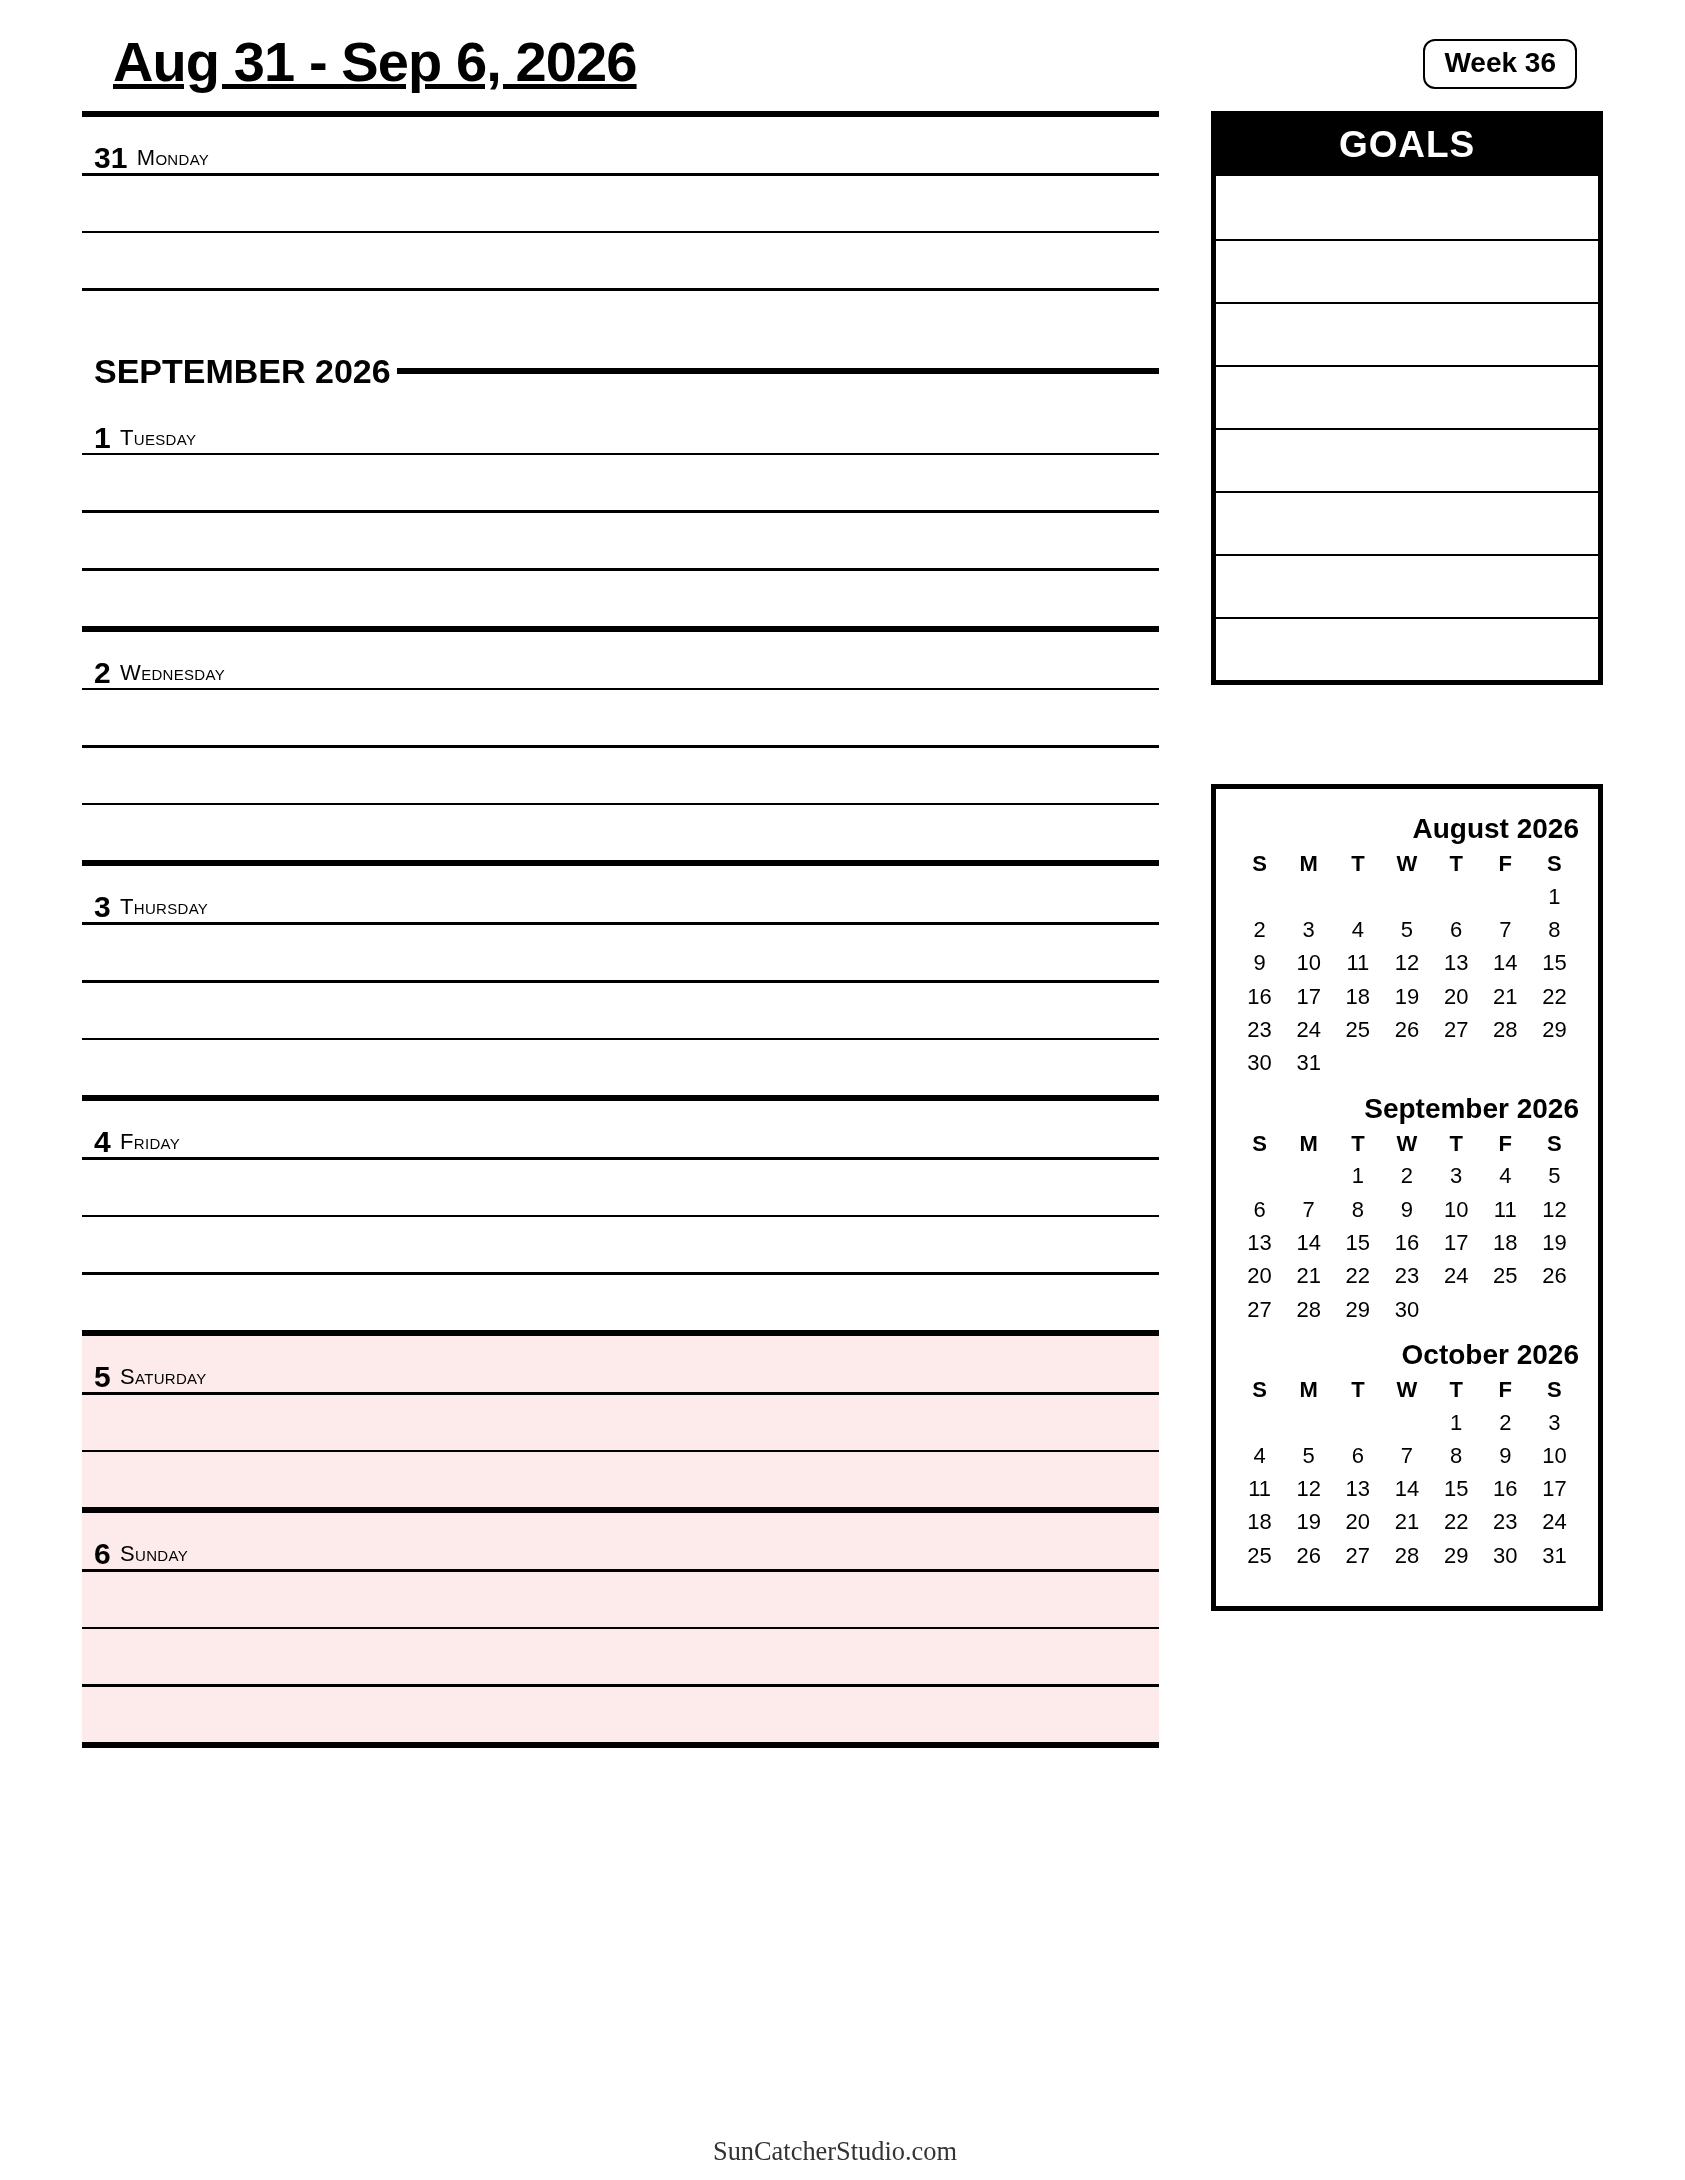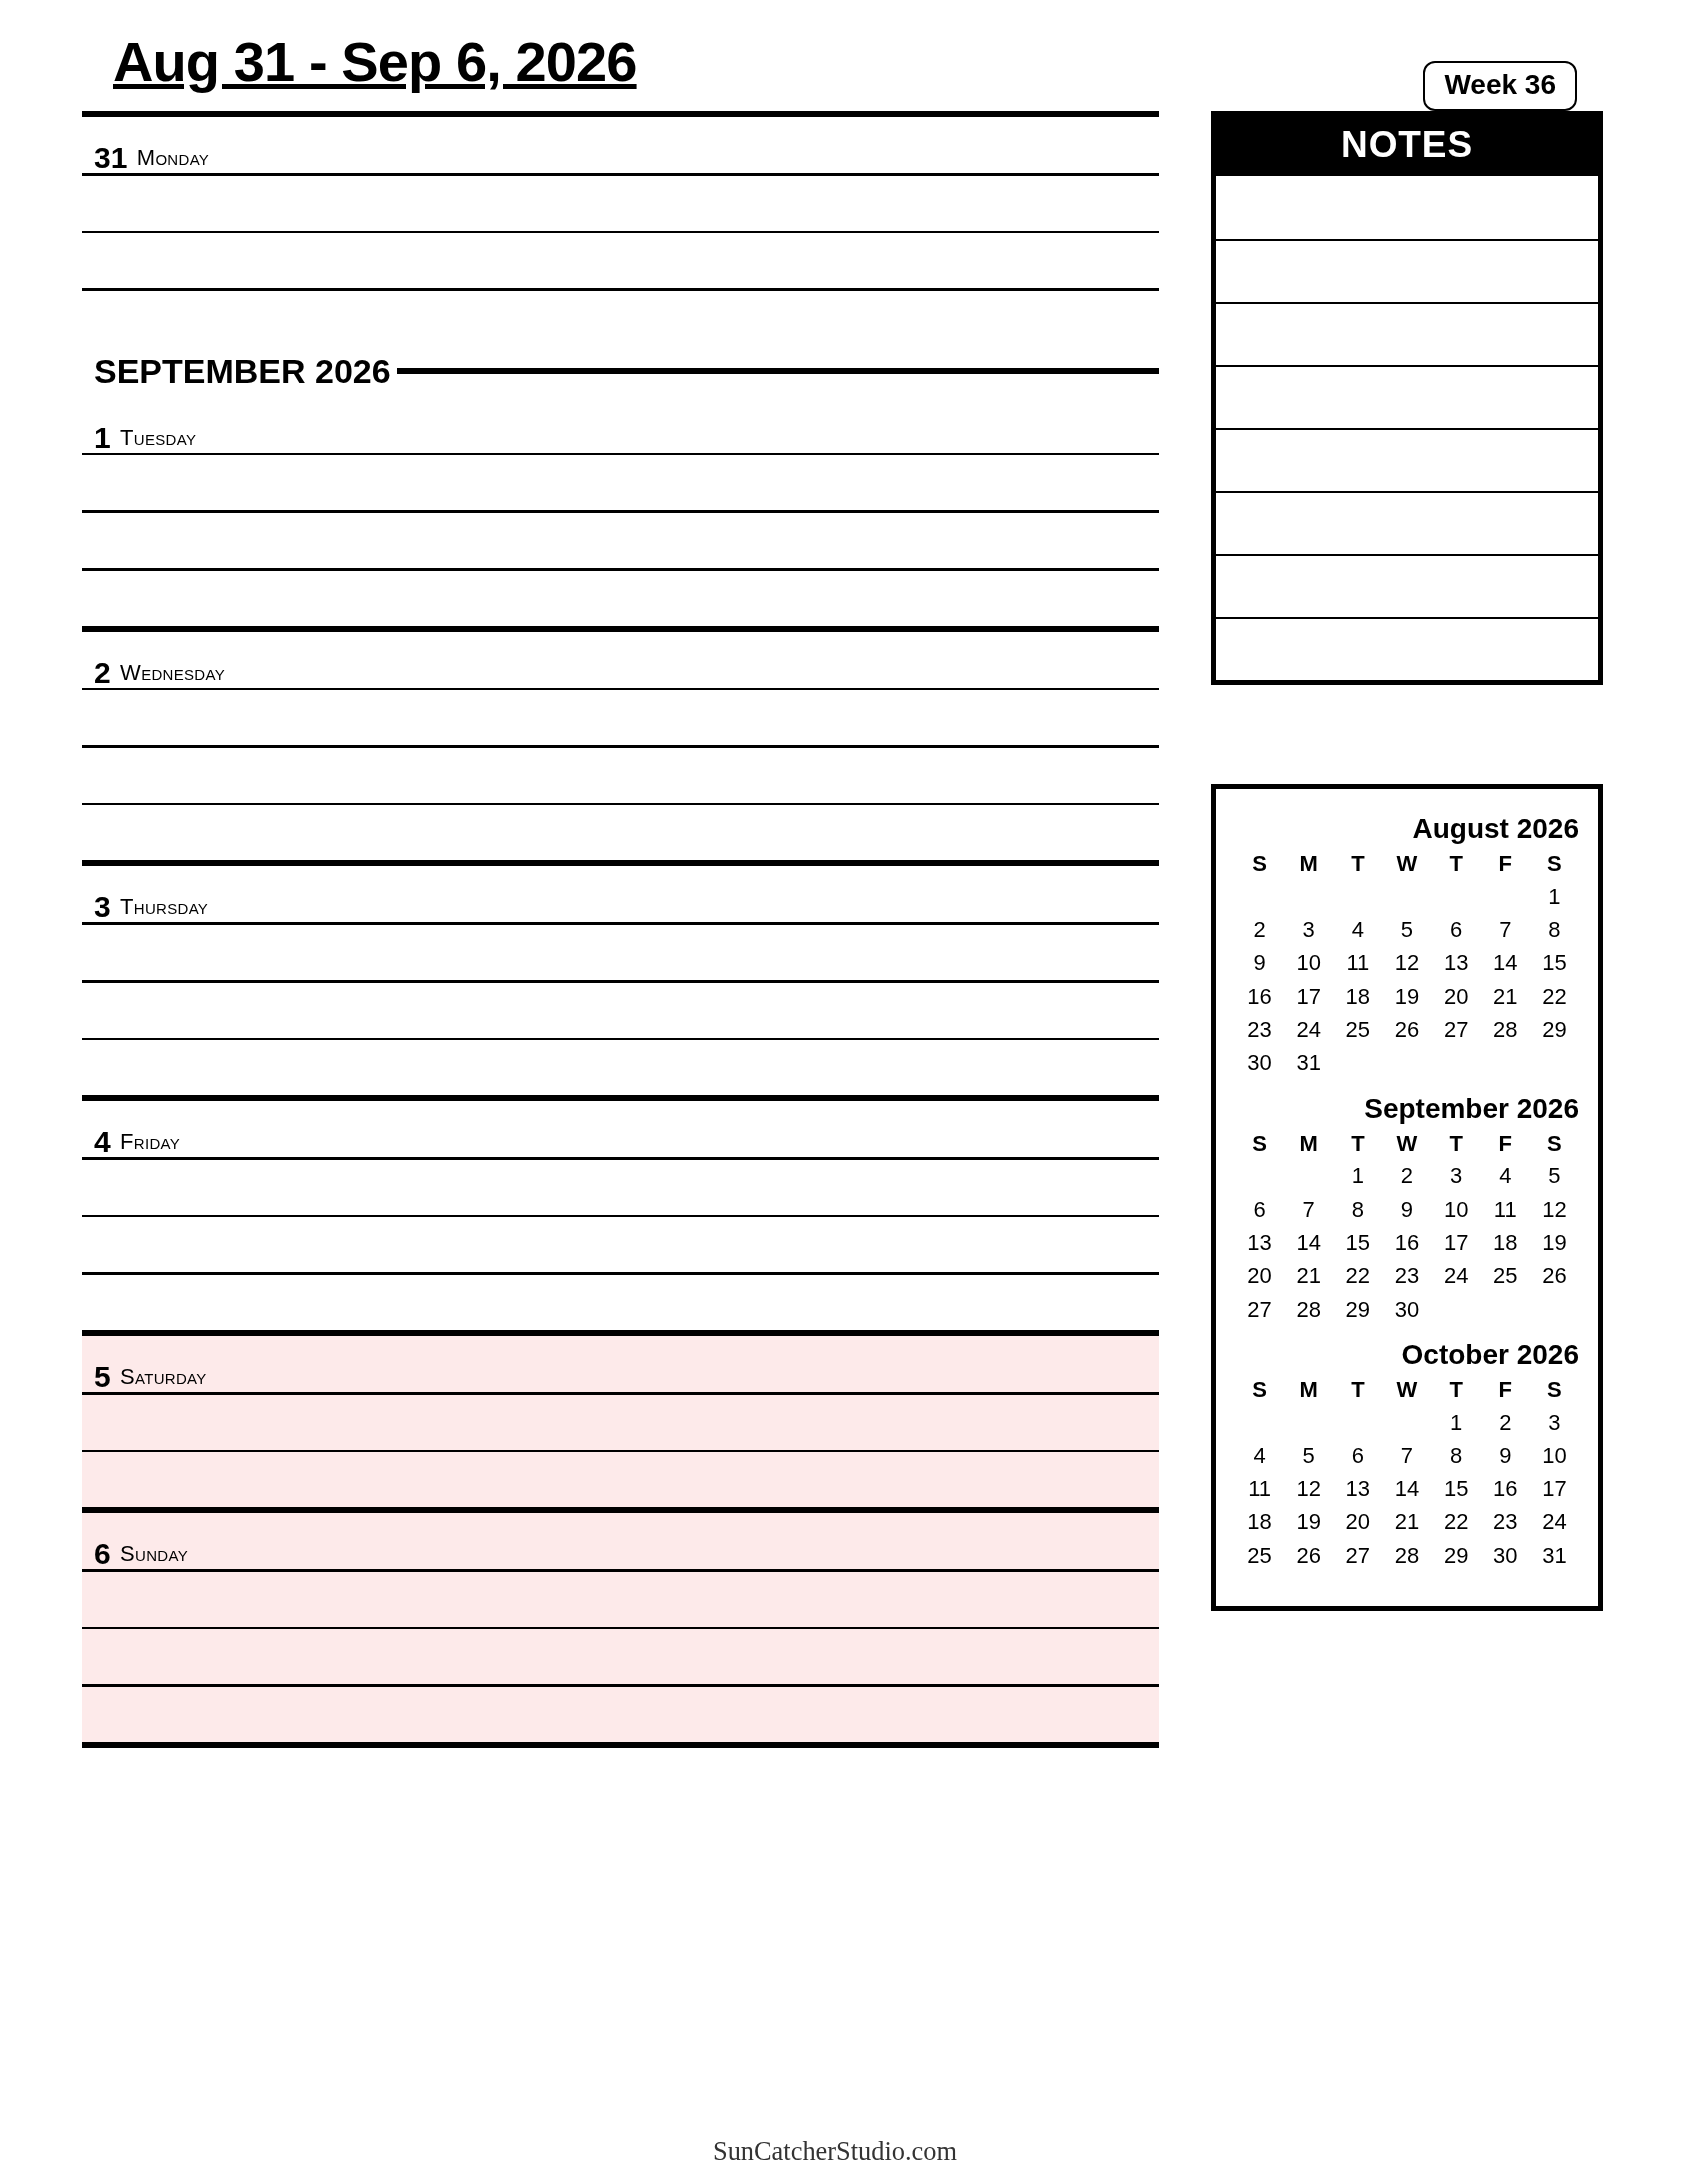--- a/index.html
+++ b/index.html
@@ -36,21 +36,21 @@
   .title {
     font-size: 56px;
     font-weight: bold;
     letter-spacing: -0.9px;
     line-height: 66px;
     margin: 0;
     padding-left: 31px;
     text-decoration: underline;
   }
   .week-badge {
-    margin-top: 32px;
+    margin-top: 10px;
     margin-right: 27px;
     border: 2.6px solid #000;
     border-radius: 12px;
     padding: 6px 19px 7.7px 19px;
     font-size: 28px;
     font-weight: bold;
     line-height: 32px;
     white-space: nowrap;
   }
 
@@ -331,21 +331,21 @@
           <div class="line-space"></div>
         </div>
         <div class="top-rule"></div>
       </div>
 
     </div>
 
     <div class="right-col">
 
       <div class="panel panel-notes">
-        <div class="panel-head">NOTES</div>
+        <div class="panel-head">GOALS</div>
         <div class="panel-rows">
           <div class="panel-row"></div>
           <div class="panel-row"></div>
           <div class="panel-row"></div>
           <div class="panel-row"></div>
           <div class="panel-row"></div>
           <div class="panel-row"></div>
           <div class="panel-row"></div>
           <div class="panel-row"></div>
         </div>

